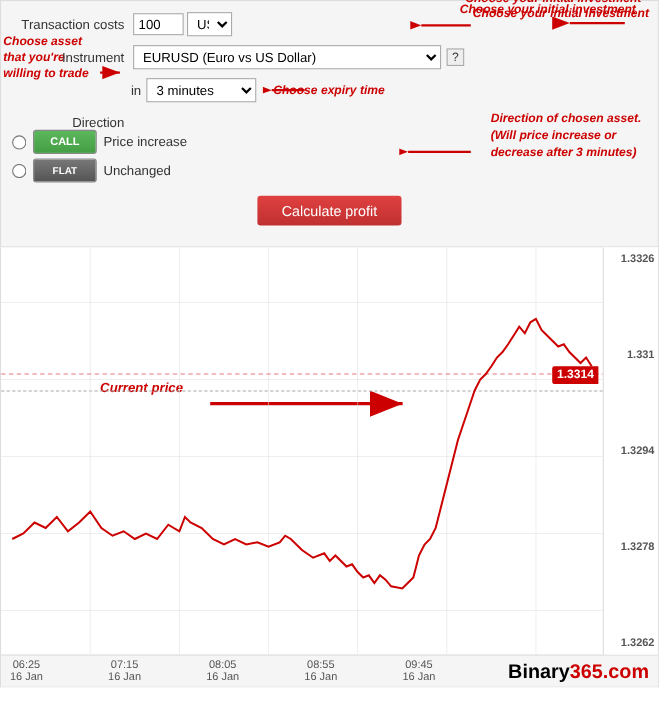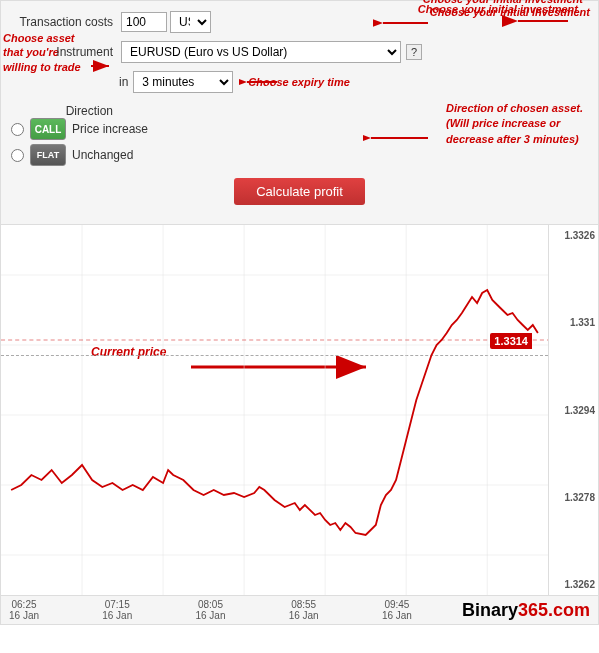--- a/index.html
+++ b/index.html
@@ -83,21 +83,21 @@
     }
 
     .direction-option input[type="radio"] {
       cursor: pointer;
     }
 
     .dir-btn {
       display: inline-flex;
       align-items: center;
       justify-content: center;
-      width: 36px;
+      width: 58px;
       height: 22px;
       border: 1px solid #888;
       border-radius: 3px;
       font-size: 10px;
       font-weight: bold;
       cursor: pointer;
       color: white;
     }
 
     .dir-btn-call {
@@ -217,20 +217,21 @@
       text-align: right;
     }
 
     .chart-footer {
       display: flex;
       justify-content: space-between;
       align-items: flex-end;
       padding: 3px 8px 3px 8px;
       background: #f5f5f5;
       border-top: 1px solid #ddd;
+      gap: 16px;
     }
 
     .x-labels {
       display: flex;
       flex: 1;
       justify-content: space-between;
       padding-right: 50px;
     }
 
     .x-label {
@@ -491,21 +492,21 @@
             515,100
             520,105
             525,100
             530,108
           "></polyline>
 
         <line x1="0" y1="115" x2="540" y2="115" stroke="#cc0000" stroke-width="0.8" stroke-dasharray="4,3" opacity="0.6"></line>
 
       </svg>
 
-      <div style="position:absolute;right:16px;top:108px;background:#cc0000;color:white;font-size:11px;font-weight:bold;padding:2px 4px;border-radius:2px 0 0 2px;">1.3314</div>
+      <div style="position:absolute;right:4px;top:108px;background:#cc0000;color:white;font-size:11px;font-weight:bold;padding:2px 4px;border-radius:2px 0 0 2px;">1.3314</div>
 
     </div>
 
     <div class="chart-y-axis">
       <div class="y-label">1.3326</div>
       <div class="y-label">1.331</div>
       <div class="y-label">1.3294</div>
       <div class="y-label">1.3278</div>
       <div class="y-label">1.3262</div>
     </div>

